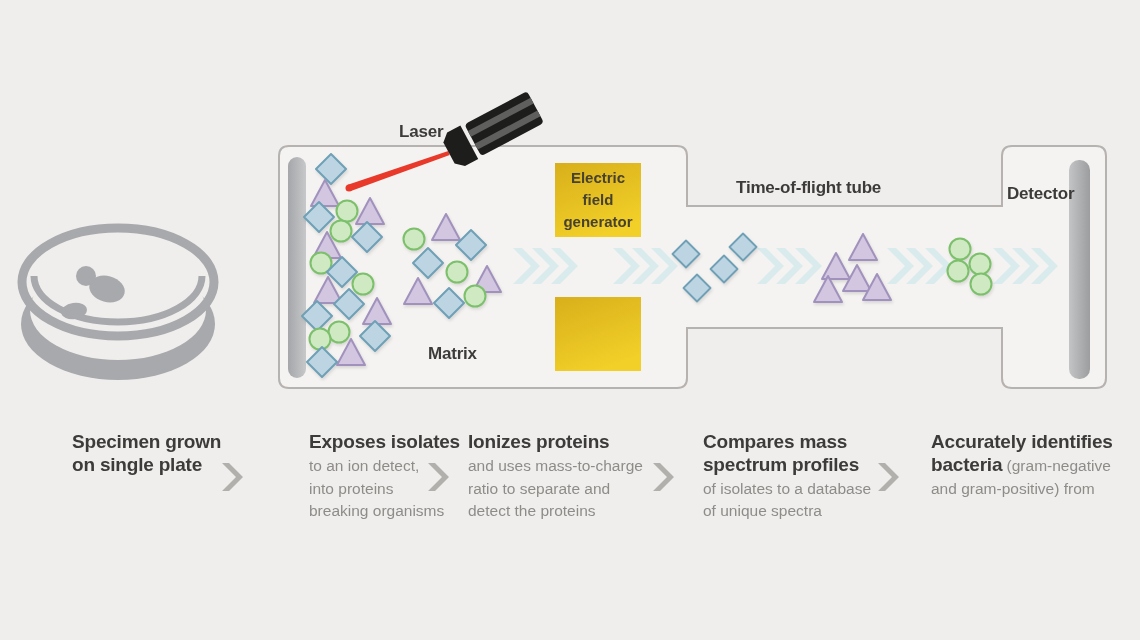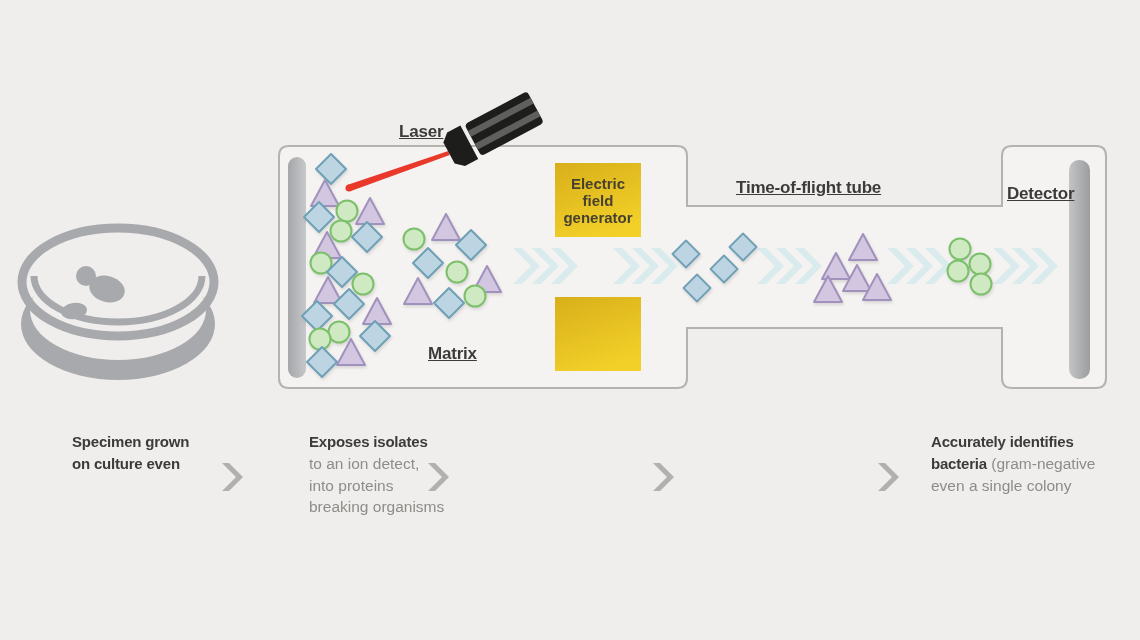--- a/index.html
+++ b/index.html
@@ -23,29 +23,29 @@
   .dish-stroke{fill:none;stroke:var(--metal-gray);}
   .pd{fill:var(--diamond-fill);stroke:var(--diamond-stroke);stroke-width:2;stroke-linejoin:round;}
   .pt{fill:var(--triangle-fill);stroke:var(--triangle-stroke);stroke-width:2;stroke-linejoin:round;}
   .pc{fill:var(--circle-fill);stroke:var(--circle-stroke);stroke-width:2;}
   .particles{filter:drop-shadow(1px 2px 1.5px rgba(70,70,70,.16));}
   .chev{fill:var(--chevron-teal);}
   .chev-sm{fill:var(--arrow-gray);}
   .beam{fill:var(--beam-red);}
   .lbody{fill:var(--laser-black);}
   .lstripe{fill:var(--laser-stripe);}
-  .diag-label{position:absolute;font-weight:bold;font-size:17px;color:var(--title-text);letter-spacing:-.2px;white-space:nowrap;text-decoration:underline;}
+  .diag-label{position:absolute;font-weight:bold;font-size:17px;color:var(--title-text);letter-spacing:-.2px;white-space:nowrap;}
   .efg{position:absolute;left:555px;width:86px;height:74px;
        background:linear-gradient(160deg,var(--yellow-dark) 0%,var(--yellow-light) 85%);}
   .efg.top{top:163px;display:flex;align-items:center;justify-content:center;text-align:center;
-       font-weight:bold;font-size:15px;line-height:17px;color:var(--efg-text);}
+       font-weight:bold;font-size:15px;line-height:22px;color:var(--efg-text);}
   .efg.bottom{top:297px;}
   .step{position:absolute;top:431px;}
   .ln{font-size:15.5px;line-height:21.8px;color:var(--body-text);white-space:nowrap;}
-  .ln b{font-size:15px;color:var(--title-text);letter-spacing:-.2px;text-align:right;}
+  .ln b{font-size:19px;color:var(--title-text);letter-spacing:-.2px;text-align:right;}
   .sep{position:absolute;top:463px;}
 </style>
 </head>
 <body>
 
 <div class="stage">
 
   <svg class="diagram-svg" width="1140" height="430" viewBox="0 0 1140 430">
     <defs>
       <linearGradient id="gradPlate" x1="0" y1="0" x2="1" y2="0">
@@ -183,47 +183,59 @@
   </div>
   <div class="efg bottom"></div>
 
   <div class="diag-label" style="left:399px;top:122px;">Laser</div>
   <div class="diag-label" style="left:428px;top:344px;">Matrix</div>
   <div class="diag-label" style="left:736px;top:178px;">Time-of-flight tube</div>
   <div class="diag-label" style="left:1007px;top:184px;">Detector</div>
 
   <div class="step" style="left:72px;">
     <div class="ln"><b>Specimen grown</b><span></span></div>
-    <div class="ln"><b>on culture even</b><span></span></div>
+    <div class="ln"><b>on single plate</b><span></span></div>
   </div>
   <div class="sep" style="left:222px;">
     <svg width="22" height="29">
         <use class="chev-sm" href="#p-chev-sm"></use>
       </svg>
   </div>
   <div class="step" style="left:277px;margin-left:32px;">
     <div class="ln"><b>Exposes isolates</b><span></span></div>
     <div class="ln"><b></b><span>to an ion detect,</span></div>
     <div class="ln"><b></b><span>into proteins</span></div>
     <div class="ln"><b></b><span>breaking organisms</span></div>
   </div>
   <div class="sep" style="left:428px;">
     <svg width="22" height="29">
         <use class="chev-sm" href="#p-chev-sm"></use>
       </svg>
   </div>
+  <div class="step" style="left:468px;">
+    <div class="ln"><b>Ionizes proteins</b><span></span></div>
+    <div class="ln"><b></b><span>and uses mass-to-charge</span></div>
+    <div class="ln"><b></b><span>ratio to separate and</span></div>
+    <div class="ln"><b></b><span>detect the proteins</span></div>
+  </div>
   <div class="sep" style="left:653px;">
     <svg width="22" height="29">
         <use class="chev-sm" href="#p-chev-sm"></use>
       </svg>
+  </div>
+  <div class="step" style="left:703px;">
+    <div class="ln"><b>Compares mass</b><span></span></div>
+    <div class="ln"><b>spectrum profiles</b><span></span></div>
+    <div class="ln"><b></b><span>of isolates to a database</span></div>
+    <div class="ln"><b></b><span>of unique spectra</span></div>
   </div>
   <div class="sep" style="left:878px;">
     <svg width="22" height="29">
         <use class="chev-sm" href="#p-chev-sm"></use>
       </svg>
   </div>
   <div class="step" style="left:931px;">
     <div class="ln"><b>Accurately identifies</b><span></span></div>
     <div class="ln"><b>bacteria</b><span> (gram-negative</span></div>
-    <div class="ln"><b></b><span>even a single colony</span></div>
+    <div class="ln"><b></b><span> and gram-positive) from</span></div>
   </div>
 
 </div>
 
 </body></html>

